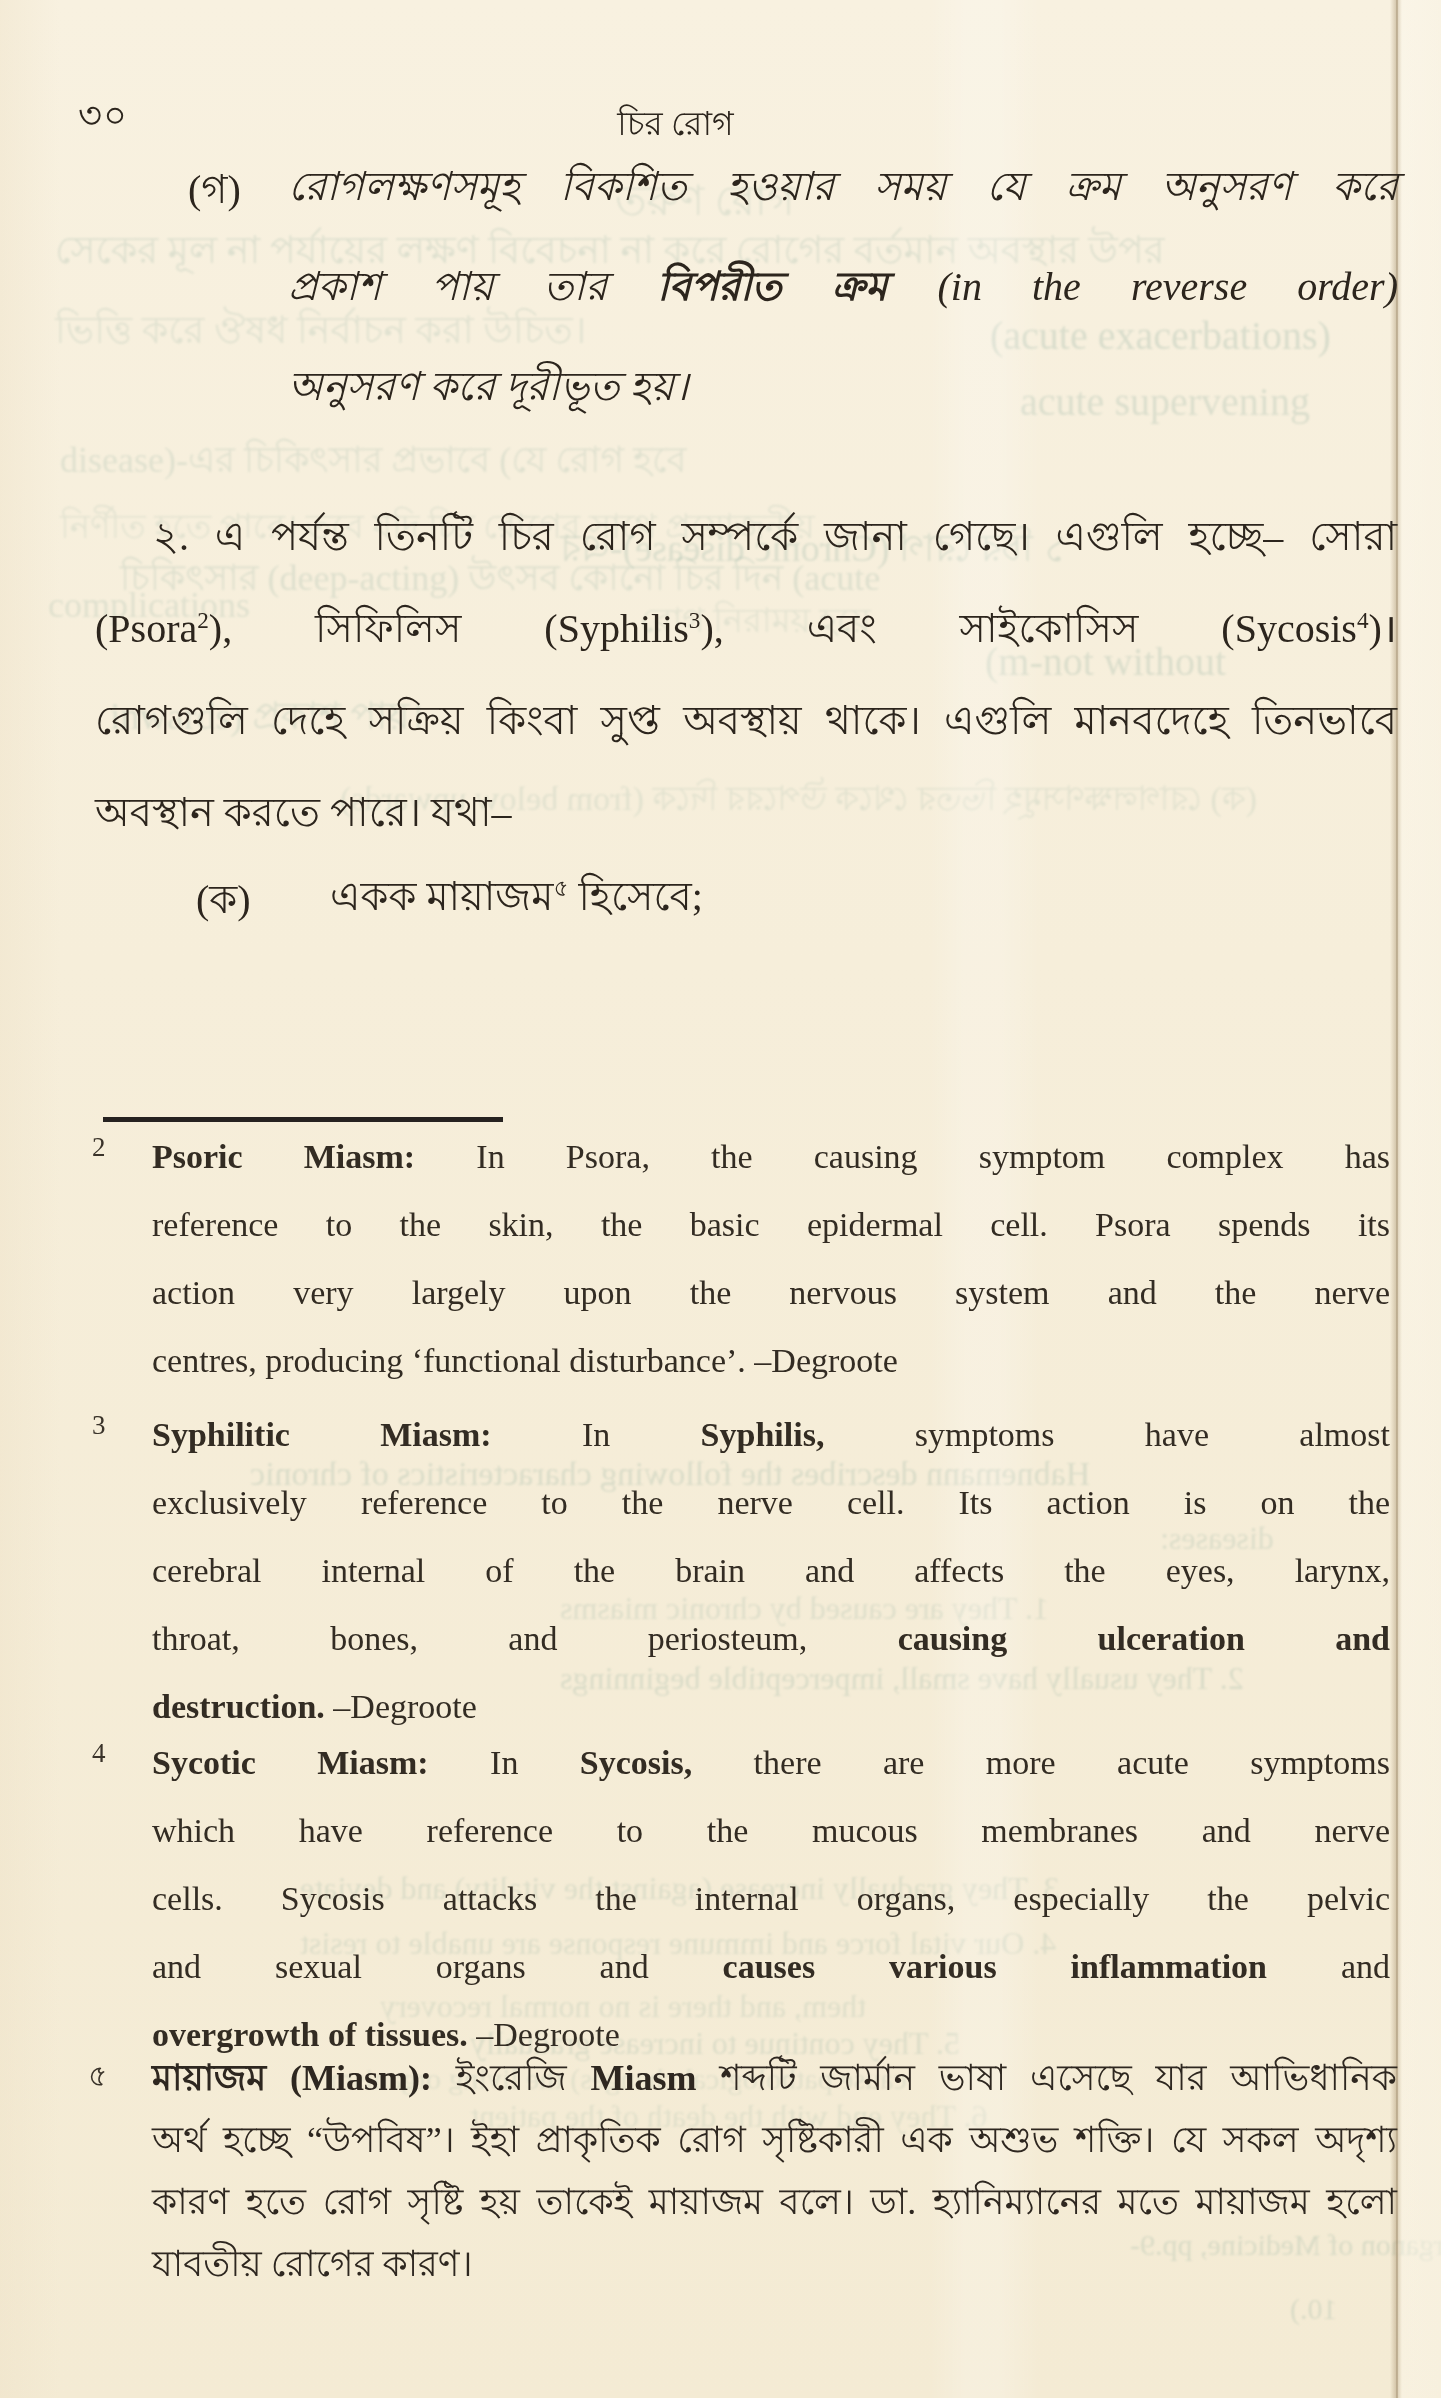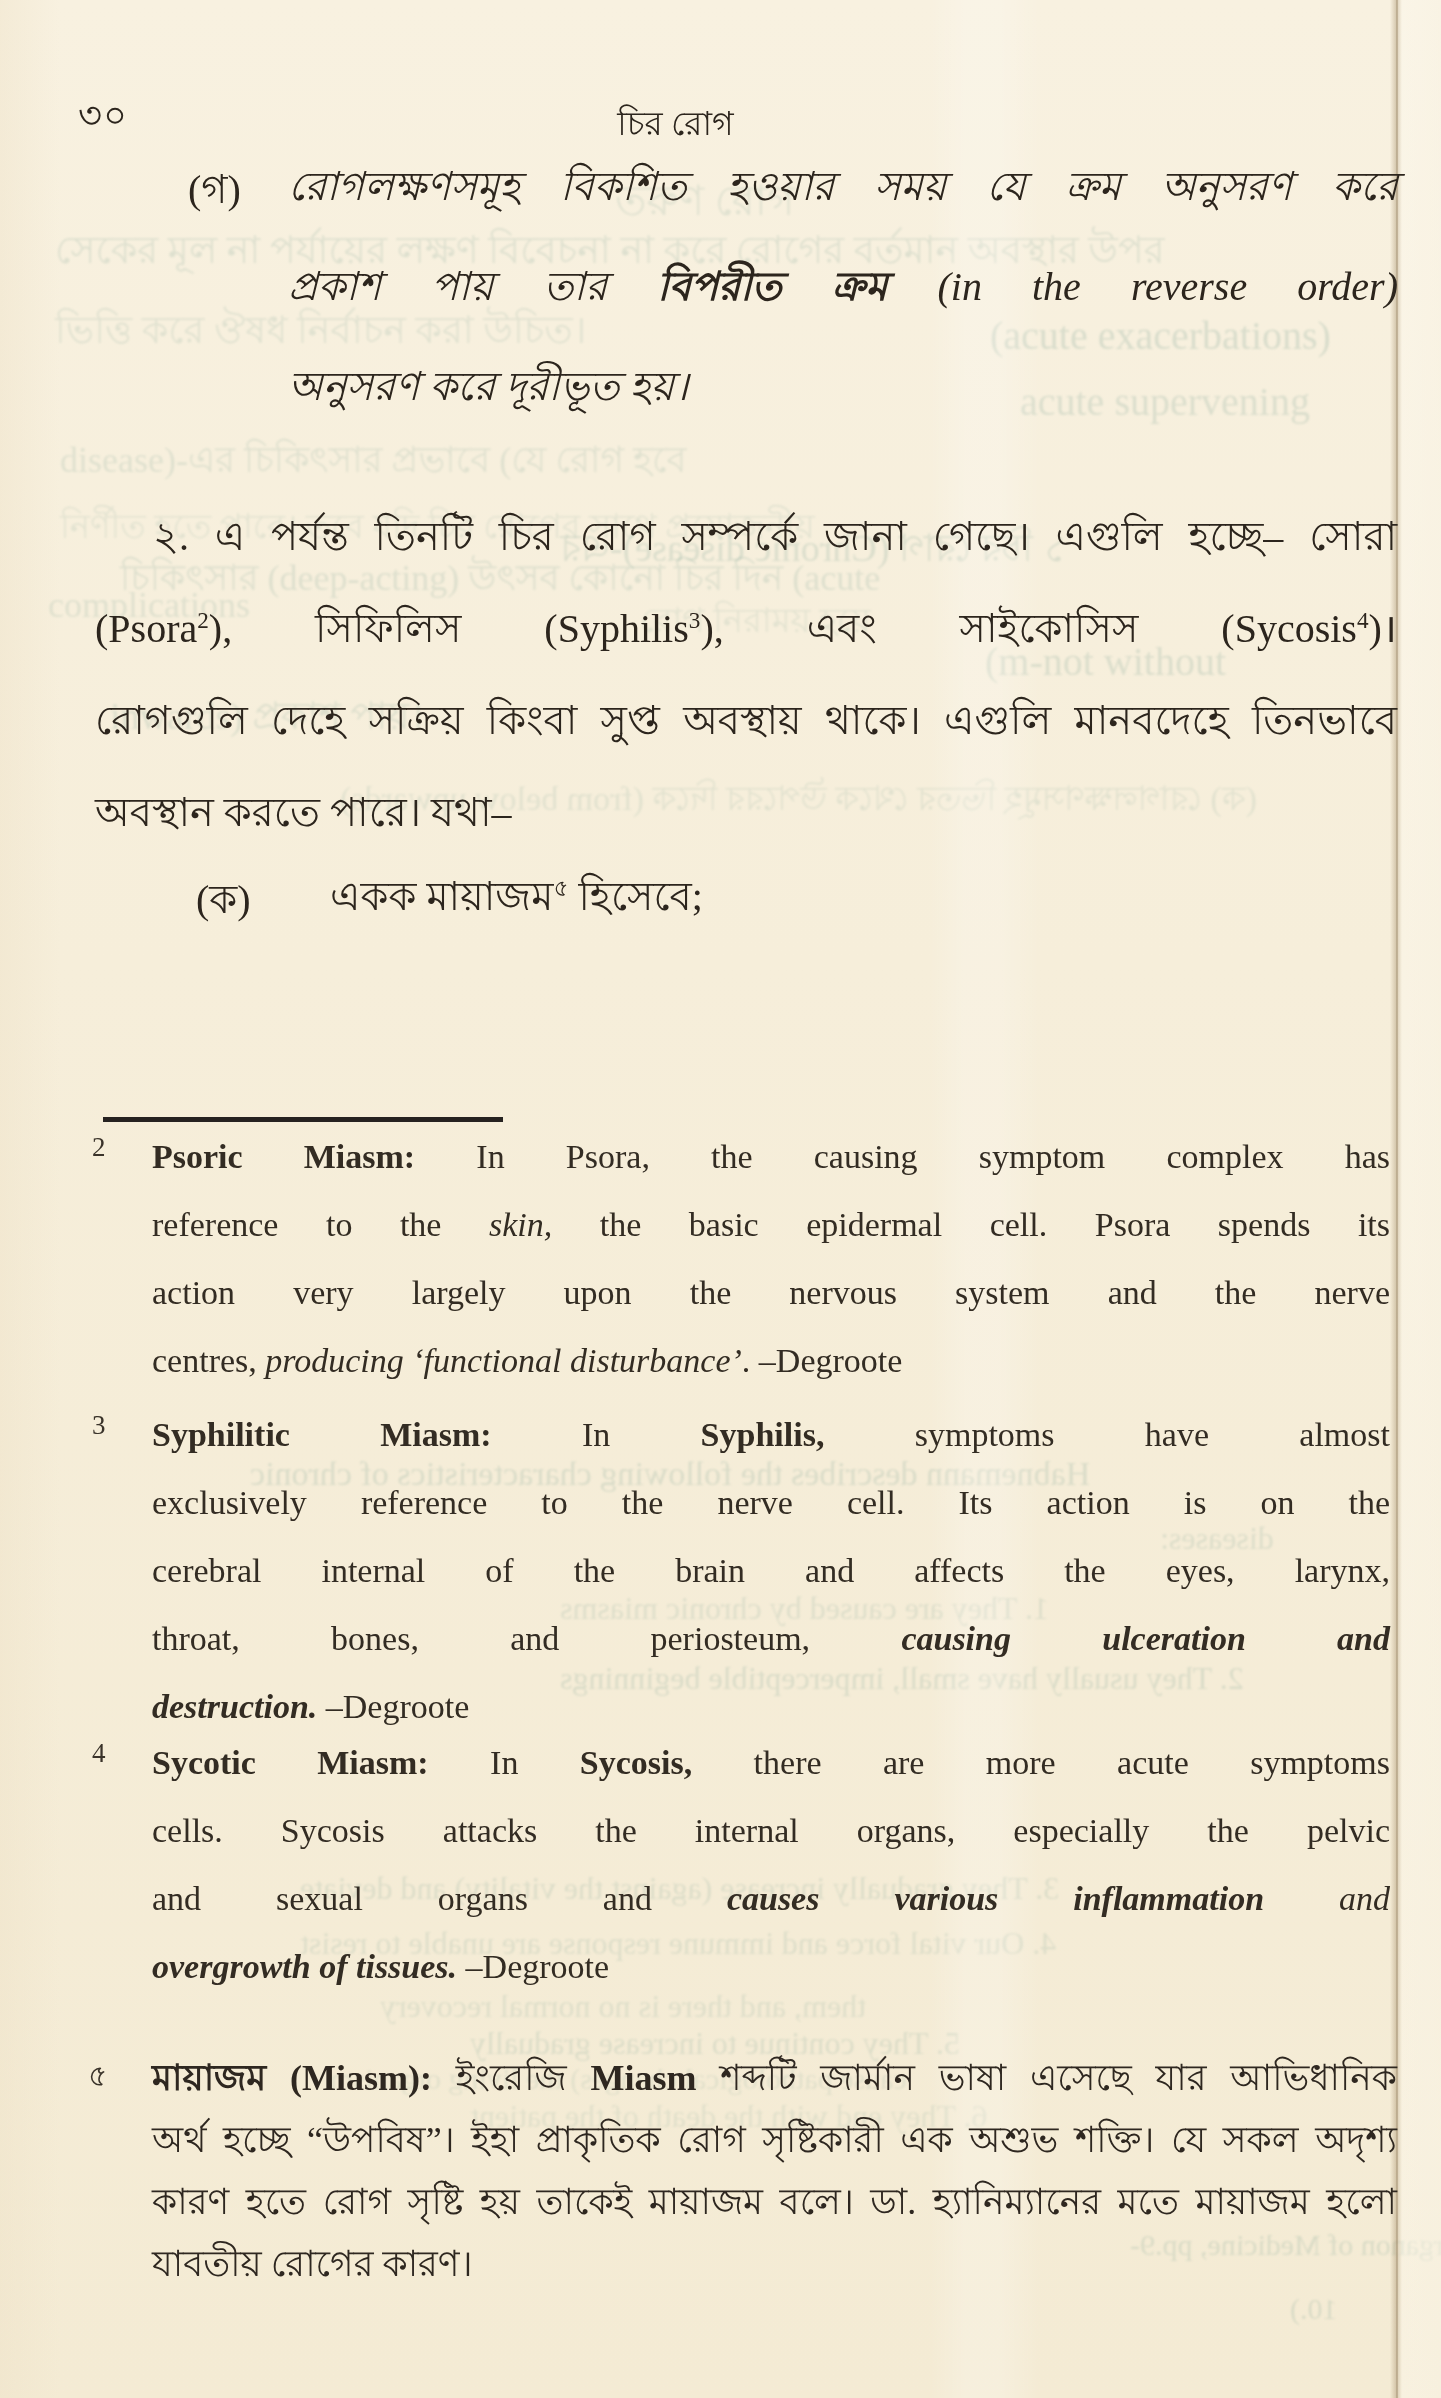--- a/index.html
+++ b/index.html
@@ -23,21 +23,21 @@
   .edge-line { position:absolute; left:1396px; top:0; width:2px; height:100%;
     background:rgba(150,130,98,0.4); pointer-events:none; }
   .pageno { font-size:37px; letter-spacing:1px; }
   .title  { width:1351px; text-align:center; font-size:33px; }
   .bn     { font-size:40px; line-height:1; }
   .line   { height:100px;font-style:italic; }
   .p2line { height:92px; }
   .jfull  { text-align:justify; text-align-last:justify; }
   .jlast  { text-align:left; text-align-last:left; }
   .b   { font-weight:700; }
-  .i   { font-style:italic; }
+  .i   { }
   .sup { font-size:0.58em; vertical-align:super; line-height:0; }
   .rule { background:#262220; }
   .fn-marker { font-size:27px; color:#3a332a; }
   .fn-marker-bn { font-size:30px; color:#3a332a; }
   .fn-body { font-size:34px; color:#332c23; }
   .fn-body .fline { height:68px; }
   .fn-body-bn { font-size:36px; color:#2e2720; }
   .fn-body-bn .fline { height:62px; }
   .ghost {
     position:absolute; color:#6f9a8c; filter:blur(1.1px);
@@ -115,20 +115,21 @@
   <div class="fline jfull"><span class="b">Syphilitic Miasm:</span><span> In </span><span class="b">Syphilis,</span><span> symptoms have almost</span></div>
   <div class="fline jfull"><span>exclusively reference to the nerve cell. Its action is on the</span></div>
   <div class="fline jfull"><span>cerebral internal of the brain and affects the eyes, larynx,</span></div>
   <div class="fline jfull"><span>throat, bones, and periosteum, </span><span class="b i">causing ulceration and</span></div>
   <div class="fline jlast"><span class="b i">destruction.</span><span> –Degroote</span></div>
 </div>
 
 <div class="abs fn-marker" style="left:92px; top:1738px;">4</div>
 <div class="abs fn-body" style="left:152px; top:1744px; width:1238px;">
   <div class="fline jfull"><span class="b">Sycotic Miasm:</span><span> In </span><span class="b">Sycosis,</span><span> there are more acute symptoms</span></div>
+  <div class="fline jfull"><span>which have reference to the mucous membranes and nerve</span></div>
   <div class="fline jfull"><span>cells. Sycosis attacks the internal organs, especially the pelvic</span></div>
   <div class="fline jfull"><span>and sexual organs and </span><span class="b i">causes various inflammation</span><span class="i"> and</span></div>
   <div class="fline jlast"><span class="b i">overgrowth of tissues.</span><span> –Degroote</span></div>
 </div>
 
 <div class="abs fn-marker-bn" style="left:88px; top:2052px;">৫</div>
 <div class="abs fn-body-bn" style="left:152px; top:2050px; width:1245px;">
   <div class="fline jfull"><span class="b">মায়াজম (Miasm):</span><span> ইংরেজি </span><span class="b">Miasm</span><span> শব্দটি জার্মান ভাষা এসেছে যার আভিধানিক</span></div>
   <div class="fline jfull"><span>অর্থ হচ্ছে “উপবিষ”। ইহা প্রাকৃতিক রোগ সৃষ্টিকারী এক অশুভ শক্তি। যে সকল অদৃশ্য</span></div>
   <div class="fline jfull"><span>কারণ হতে রোগ সৃষ্টি হয় তাকেই মায়াজম বলে। ডা. হ্যানিম্যানের মতে মায়াজম হলো</span></div>

